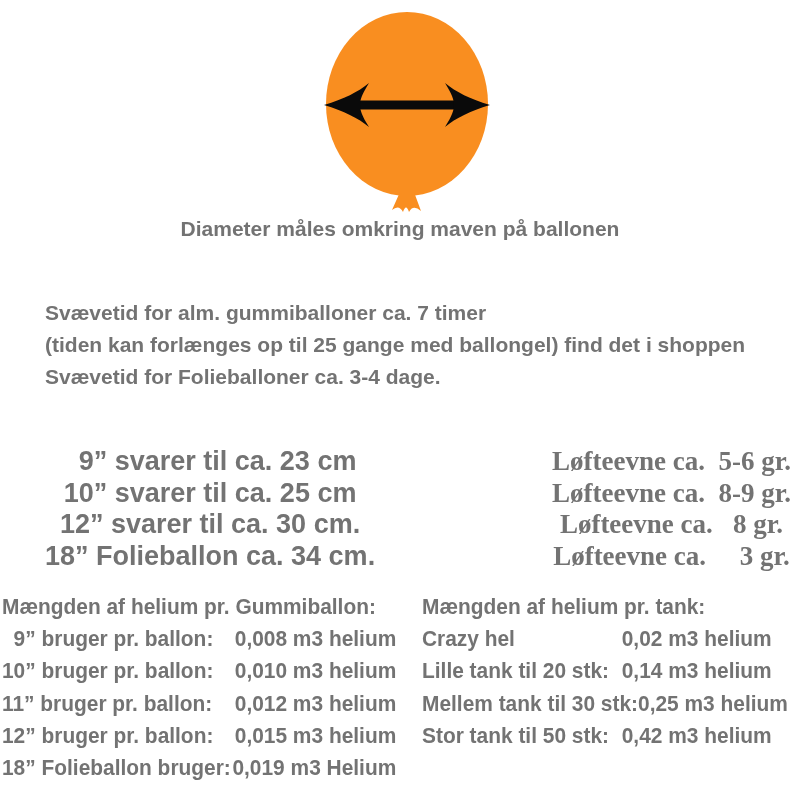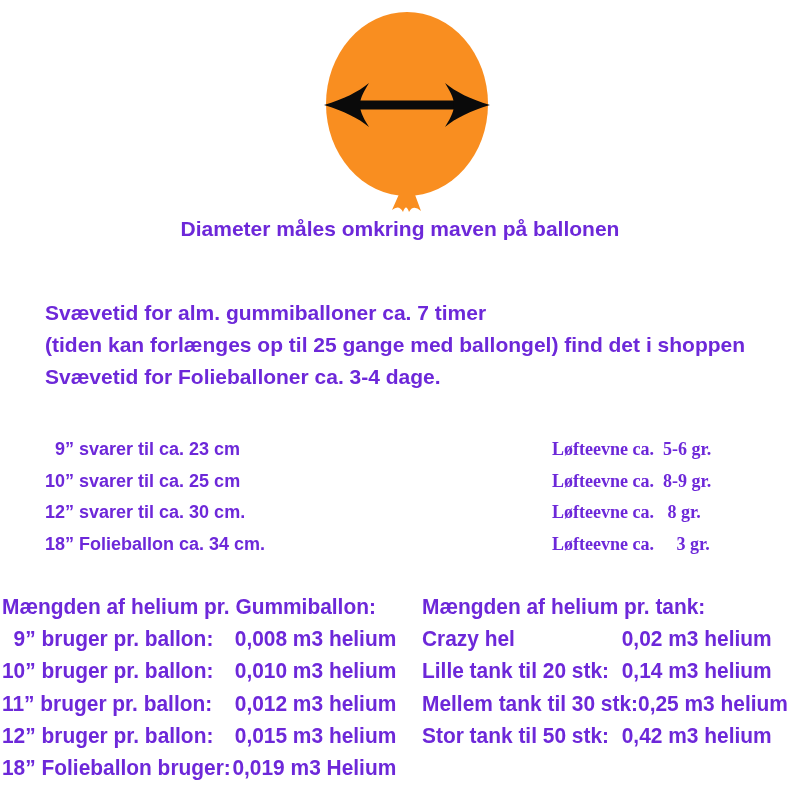--- a/index.html
+++ b/index.html
@@ -4,41 +4,41 @@
 <style>
   html, body { margin: 0; padding: 0; background: #ffffff; }
   .page {
     position: relative;
     width: 800px;
     height: 800px;
     background: #ffffff;
     overflow: hidden;
     font-family: "Liberation Sans", "DejaVu Sans", sans-serif;
     font-weight: bold;
-    color: #6d28d9;
+    color: #737373;
   }
   .abs { position: absolute; }
   .pre { white-space: pre; }
 
   .balloon-svg { position: absolute; left: 316px; top: 8px; width: 182px; height: 206px; }
 
   .caption {
     left: 0; top: 215px; width: 800px;
     text-align: center;
     font-size: 21px; line-height: 27px;
   }
 
   .float-info {
     left: 45px; top: 297px;
     font-size: 21px; line-height: 32px;
   }
 
   .sizes-col {
-    top: 434px;
-    font-size: 18px; line-height: 31.6px;
+    top: 446px;
+    font-size: 27px; line-height: 31.6px; text-align: center;
   }
   .sizes-left  { left: 45px; }
   .sizes-right { left: 552px; font-family: Liberation Serif, serif; }
 
   .helium-col {
     top: 591px;
     font-size: 22px; line-height: 32.2px;
     transform: scaleX(0.95);
     transform-origin: 0 0;
   }

